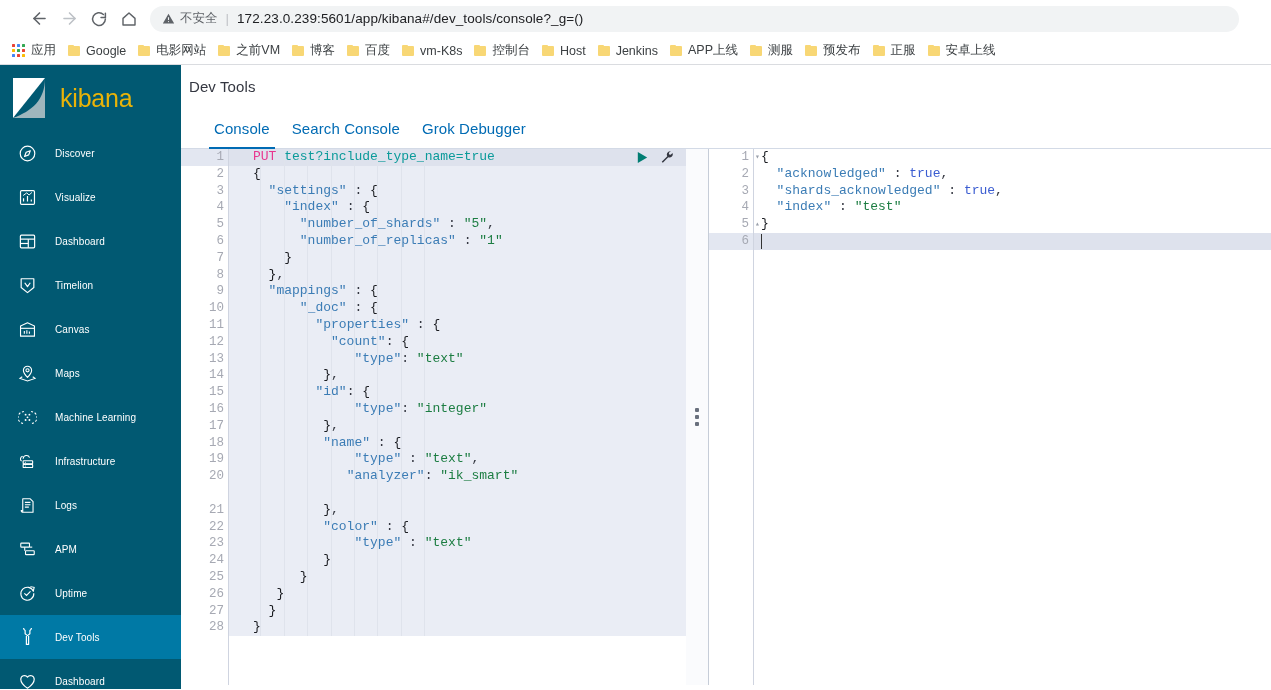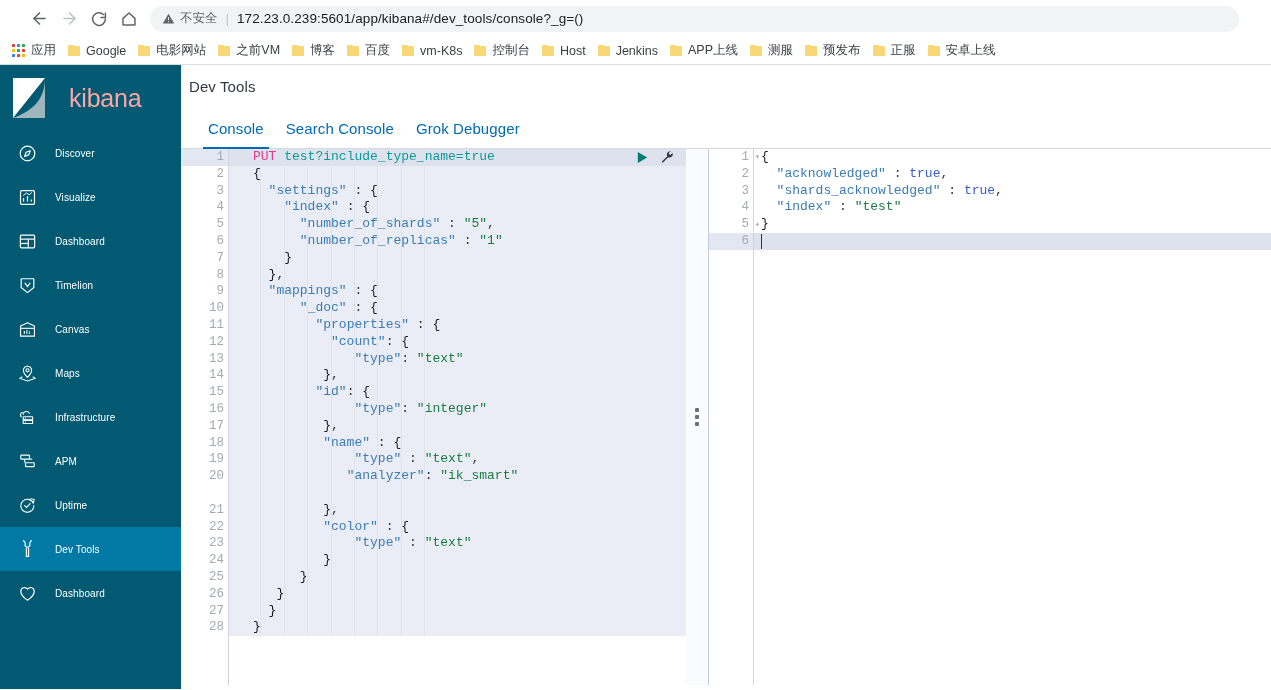--- a/index.html
+++ b/index.html
@@ -59,40 +59,40 @@
   #app { display:flex; width:1271px; height:624px; }
 
   
   #sidebar {
     width:181px; flex:0 0 181px; background:#015972; color:#fff;
     height:624px; overflow:hidden; position:relative;
   }
   #kb-logo { display:flex; align-items:center; height:66px; padding-left:12px; }
   #kb-logo .mark { width:36px; height:40px; flex:0 0 auto; }
   #kb-logo .wordmark { font-size:25px; font-weight:400; letter-spacing:-0.2px;
-    margin-left:21px; color:#fca5a5; font-family:"Liberation Sans", sans-serif; }
+    margin-left:12px; color:#eab308; font-family:"Liberation Sans", sans-serif; }
 
   .nav-item {
     height:44px; display:flex; align-items:center; padding-left:16px;
     color:#ffffff; font-size:10px; letter-spacing:0.1px;
   }
   .nav-item.active { background:#0079a5; }
   .nav-item .nav-ico { width:22px; height:22px; flex:0 0 auto; display:flex;
     align-items:center; justify-content:center; }
   .nav-item .nav-ico svg { display:block; }
   .nav-item .nav-label { margin-left:17px; white-space:nowrap; }
 
   
   #main { flex:1; background:#fff; height:624px; position:relative; overflow:hidden; }
   #page-title {
     font-size:15px; color:#343741; padding:13px 0 0 8px; letter-spacing:0.1px;
   }
   #tabs {
     display:flex; align-items:flex-end; height:45px; margin-top:9px;
-    border-bottom:1px solid #d3dae6; padding-left:16px;
+    border-bottom:1px solid #d3dae6; padding-left:22px;
   }
   .tab {
     font-size:15px; color:#006bb4; padding:0 11px 11px 11px; position:relative;
     letter-spacing:0.1px;
   }
   .tab.active::after {
     content:""; position:absolute; left:6px; right:6px; bottom:-1px; height:2px;
     background:#006bb4;
   }
 
@@ -393,35 +393,59 @@
       <span class="nav-ico">
         <svg width="19" height="19" viewBox="0 0 24 24" fill="none" stroke="#fff" stroke-width="1.4">
             <path d="M12 2.8a5.2 5.2 0 0 1 5.2 5.2c0 3.9-5.2 9-5.2 9s-5.2-5.1-5.2-9A5.2 5.2 0 0 1 12 2.8z" stroke-linejoin="round"></path>
             <circle cx="12" cy="8" r="2"></circle>
             <path d="M5.4 16.2L2.5 18.2l9.5 3.3 9.5-3.3-2.9-2"></path>
           </svg>
       </span>
       <span class="nav-label">Maps</span>
     </div>
 
+    <div class="nav-item">
+      <span class="nav-ico">
+        <svg width="19" height="19" viewBox="0 0 24 24" fill="none" stroke="#fff" stroke-width="1.3">
+            <path d="M7.5 4.5a6.8 6.8 0 0 0 0 15" stroke-dasharray="2.6 2.2"></path>
+            <path d="M16.5 4.5a6.8 6.8 0 0 1 0 15" stroke-dasharray="2.6 2.2"></path>
+            <circle cx="9.6" cy="8.4" r="1.2" fill="#fff" stroke="none"></circle>
+            <circle cx="14.4" cy="8.4" r="1.2" fill="#fff" stroke="none"></circle>
+            <circle cx="9.6" cy="15.2" r="1.2" fill="#fff" stroke="none"></circle>
+            <circle cx="14.4" cy="15.2" r="1.2" fill="#fff" stroke="none"></circle>
+            <circle cx="12" cy="11.8" r="1.2" fill="#fff" stroke="none"></circle>
+          </svg>
+      </span>
+      <span class="nav-label">Machine Learning</span>
+    </div>
 
     <div class="nav-item">
       <span class="nav-ico">
         <svg width="19" height="19" viewBox="0 0 24 24" fill="none" stroke="#fff" stroke-width="1.4">
             <path d="M6.5 8.5a4.2 4.2 0 0 1 8.1-1.4"></path>
             <path d="M4.5 11.5A3.4 3.4 0 0 1 6 5.4"></path>
             <rect x="6.5" y="11" width="12" height="4" rx="0.8"></rect>
             <rect x="6.5" y="15.6" width="12" height="4" rx="0.8"></rect>
             <circle cx="9.3" cy="13" r="0.7" fill="#fff" stroke="none"></circle>
             <circle cx="9.3" cy="17.6" r="0.7" fill="#fff" stroke="none"></circle>
           </svg>
       </span>
       <span class="nav-label">Infrastructure</span>
     </div>
 
+    <div class="nav-item">
+      <span class="nav-ico">
+        <svg width="19" height="19" viewBox="0 0 24 24" fill="none" stroke="#fff" stroke-width="1.4">
+            <path d="M6 3.5h9.5L19 7v13.5H6z" stroke-linejoin="round"></path>
+            <path d="M8.7 8h7M8.7 11h7M8.7 14h5"></path>
+            <path d="M6 20.5a2 2 0 0 1-2-2h2" stroke-linejoin="round"></path>
+          </svg>
+      </span>
+      <span class="nav-label">Logs</span>
+    </div>
 
     <div class="nav-item">
       <span class="nav-ico">
         <svg width="19" height="19" viewBox="0 0 24 24" fill="none" stroke="#fff" stroke-width="1.4">
             <rect x="3.5" y="4" width="11" height="5" rx="0.8"></rect>
             <rect x="9.5" y="13.5" width="11" height="5" rx="0.8"></rect>
             <path d="M8.5 9v4.5"></path>
             <path d="M14.5 9h3.5"></path>
           </svg>
       </span>

